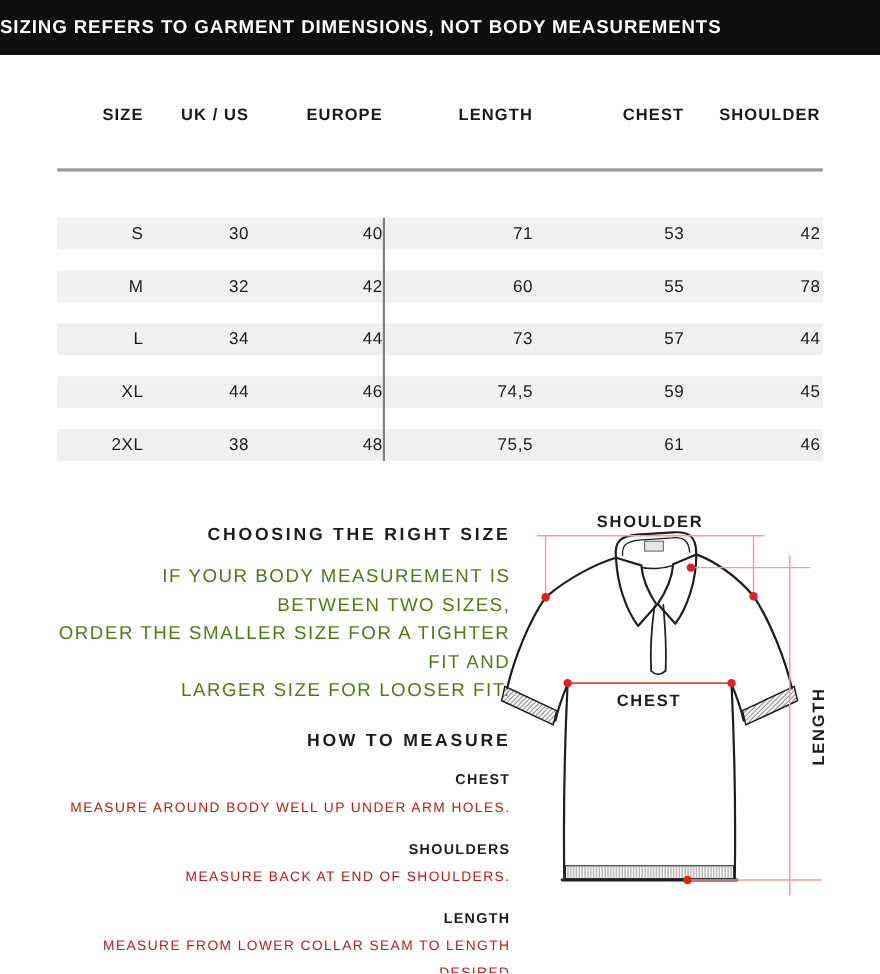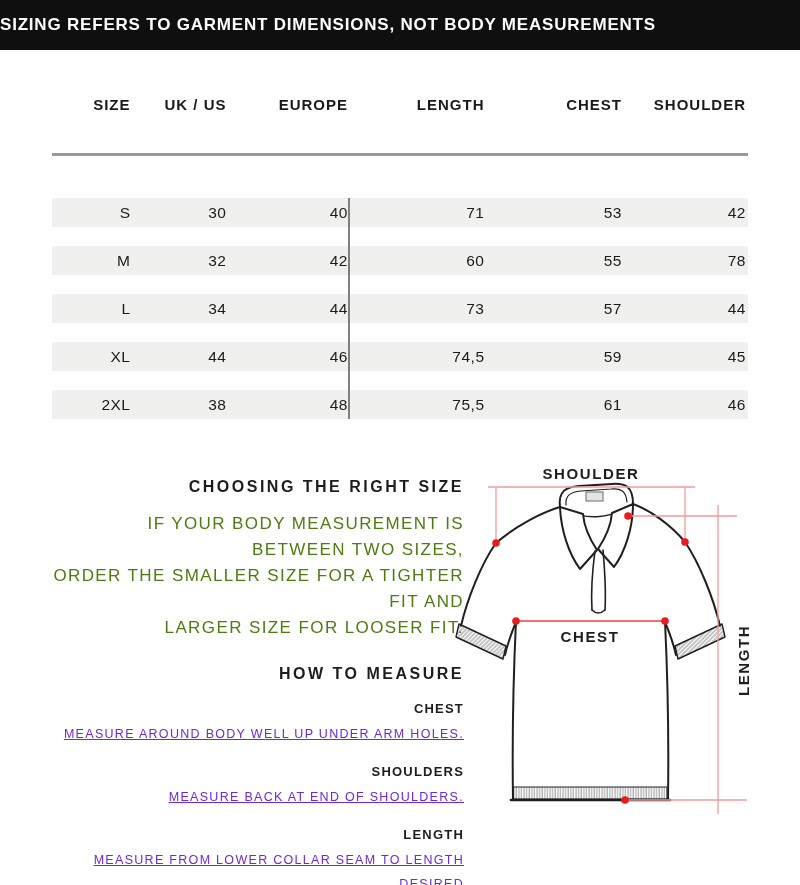--- a/index.html
+++ b/index.html
@@ -47,21 +47,21 @@
   .info .lead {
     margin-top:15px; font-size:17px; letter-spacing:1.4px; line-height:26px;
     color:#4d7c0f; white-space:pre-line;
   }
   .info .h2-2 { margin-top:24px; }
   .m-item { margin-top:18px; }
   .m-item .m-label {
     font-size:13px; font-weight:bold; letter-spacing:1.2px; color:#1d1d1d; margin-bottom:6px;
   }
   .m-item .m-text {
-    font-size:12.5px; letter-spacing:1.3px; line-height:24px; color:#6d28d9; white-space:pre-line;text-decoration:underline;
+    font-size:12.5px; letter-spacing:1.3px; line-height:24px; color:#b91c1c; white-space:pre-line;
   }
 
   
   .diagram { position:absolute; left:445px; top:458px; width:330px; height:372px; }
   .dlabel {
     font-family:"Liberation Sans", sans-serif; font-size:15px; font-weight:bold;
     letter-spacing:1.6px; fill:#1d1d1d;
   }
 </style>
 </head>

